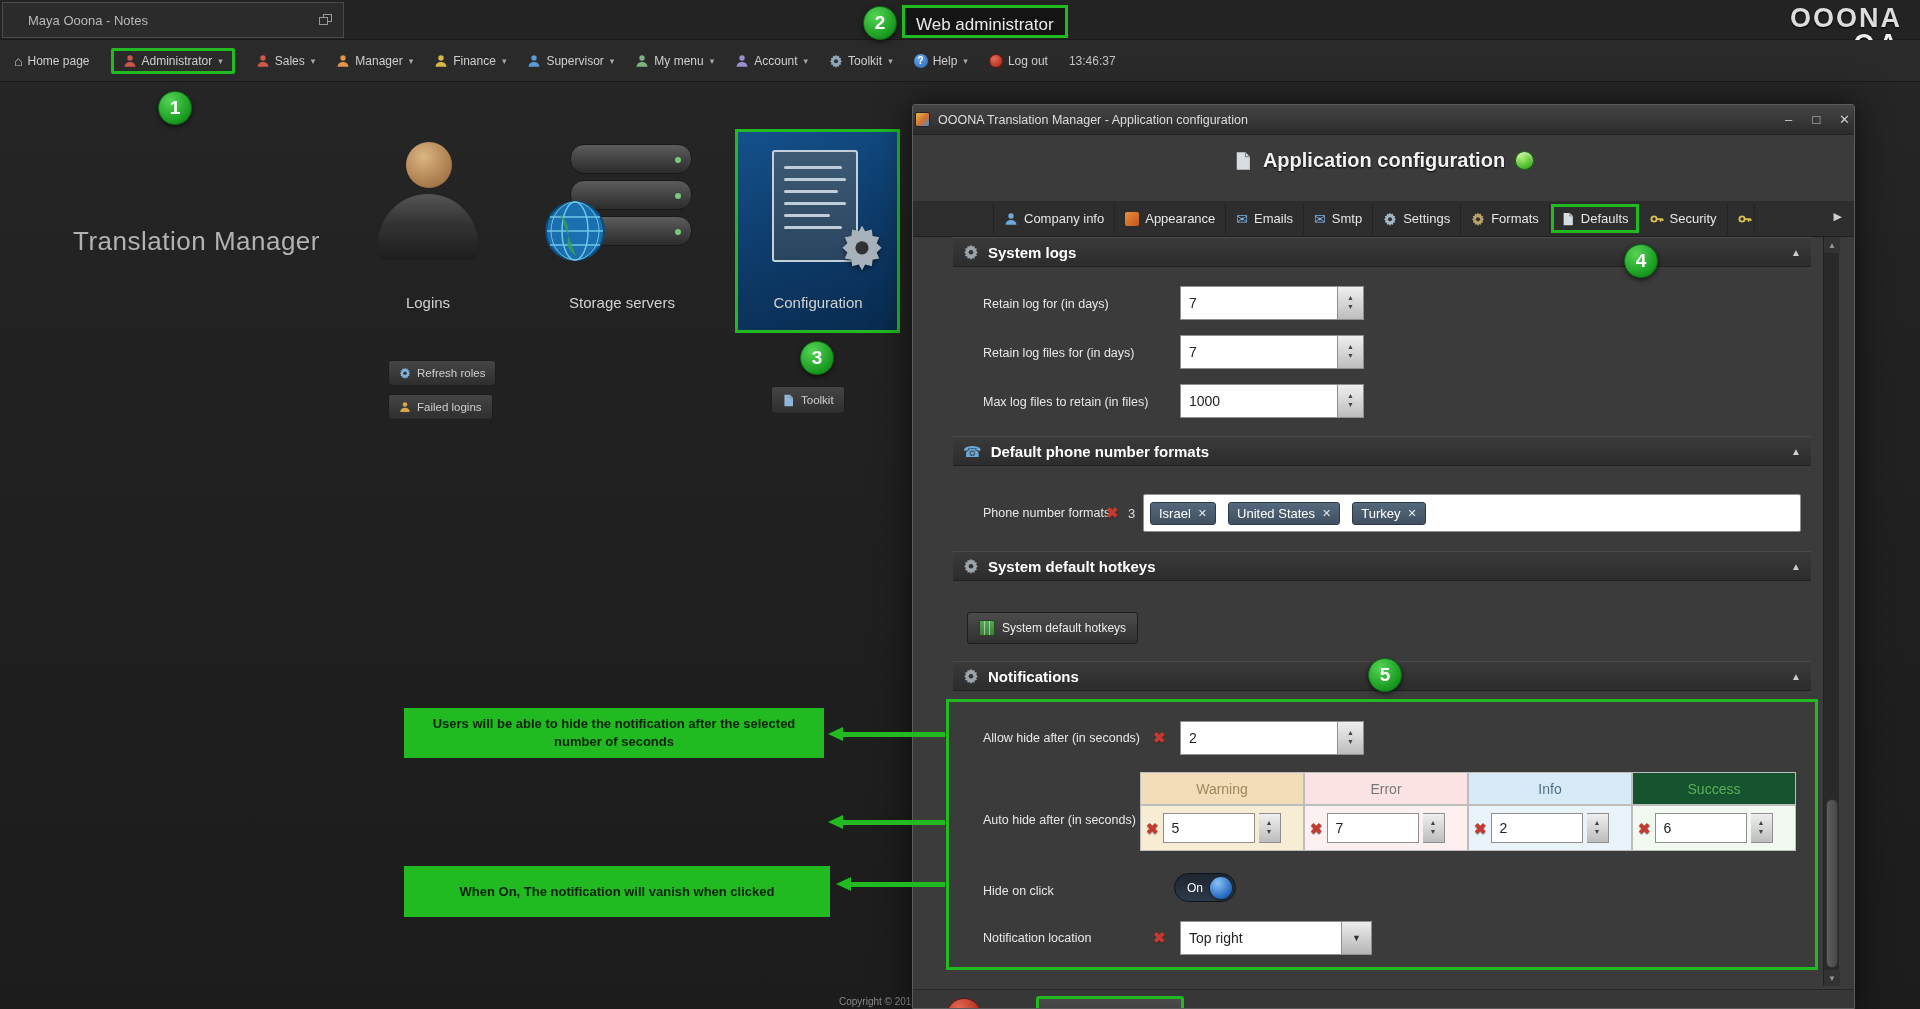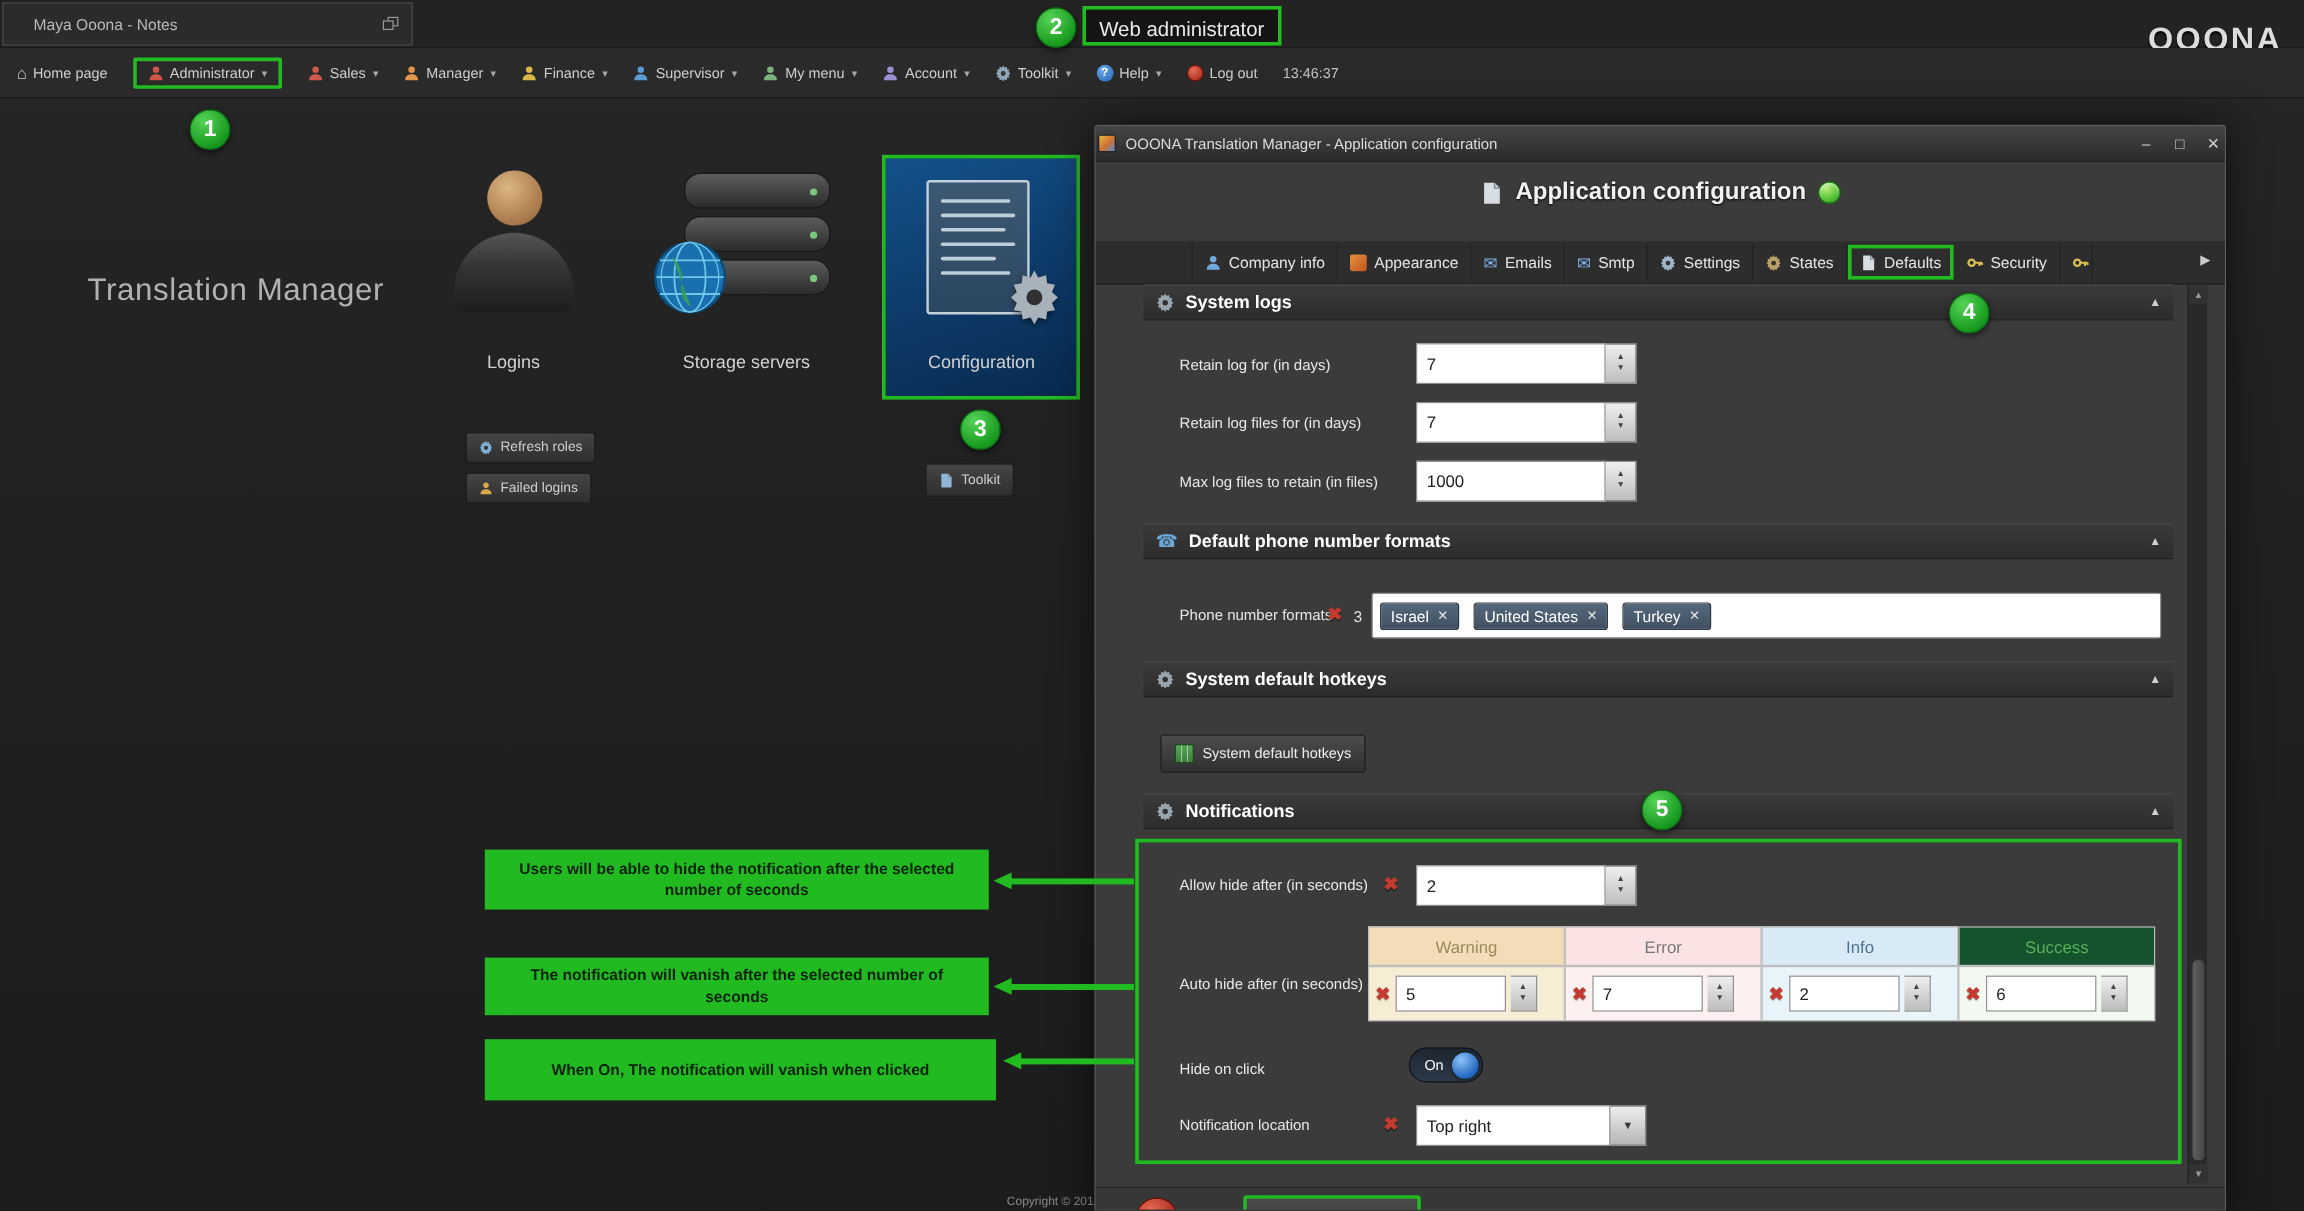--- a/index.html
+++ b/index.html
@@ -26,21 +26,21 @@
   .help-ic { width:14px; height:14px; border-radius:50%; background:radial-gradient(circle at 35% 30%, #6aa8e8, #2566b8);
              color:#fff; font-size:10px; font-weight:bold; display:flex; align-items:center; justify-content:center; }
   .logout-ic { width:14px; height:14px; border-radius:50%; background:radial-gradient(circle at 35% 30%, #e46a56, #a32315); border:1px solid #6e150b; }
   .clock { color:#c2c2c2; font-size:12px; }
   .hl-box { border:3px solid var(--g); padding:3px 9px; border-radius:2px; }
 
   :root { --g:#21bb21; }
 
   
   .brand { position:absolute; right:18px; top:6px; text-align:right; line-height:0.95; }
-  .brand .l1 { font-size:27px; font-weight:800; letter-spacing:2px; color:#dcdcdc; text-shadow:0 1px 2px #000;margin-top:15px; }
+  .brand .l1 { font-size:27px; font-weight:800; letter-spacing:2px; color:#dcdcdc; text-shadow:0 1px 2px #000; }
   .brand .l2 { font-size:27px; font-weight:800; letter-spacing:4px; color:#efefef; text-shadow:0 1px 2px #000; }
 
   
   .tm-title { position:absolute; left:73px; top:226px; font-size:26px; color:#b2b2b2; letter-spacing:0.5px; }
   .tile-label { position:absolute; width:180px; text-align:center; color:#d2d2d2; font-size:15px; }
   .tile { cursor:pointer; }
 
   .person-big { position:absolute; left:368px; top:136px; width:120px; height:134px; }
   .person-big .head { position:absolute; left:38px; top:6px; width:46px; height:46px; border-radius:50%;
       background:radial-gradient(circle at 38% 32%, #dcb584, #a8794a 70%, #7d5630); }
@@ -392,21 +392,21 @@
       <div class="tab">
         <svg class="tic" style="fill:#9fb6c8">
             <use href="#i-gear"></use>
           </svg>
         <span>Settings</span>
       </div>
       <div class="tab">
         <svg class="tic" style="fill:#b8a068">
             <use href="#i-gear"></use>
           </svg>
-        <span>States</span>
+        <span>Formats</span>
       </div>
       <div class="tab tab-hl">
         <svg class="tic" style="fill:#d8dde2">
             <use href="#i-doc"></use>
           </svg>
         <span>Defaults</span>
       </div>
       <div class="tab">
         <svg class="tic" style="color:#d9c050">
             <use href="#i-key"></use>
@@ -578,21 +578,20 @@
   <div class="step" style="left:158px; top:91px;">1</div>
   <div class="step" style="left:863px; top:6px;">2</div>
   <div class="step" style="left:800px; top:341px;">3</div>
   <div class="step" style="left:1624px; top:244px;">4</div>
   <div class="step" style="left:1368px; top:658px;">5</div>
 
   <div class="callout" style="left:404px; top:708px; width:420px; height:50px;">Users will be able to hide the notification after the selected number of seconds</div>
   <span class="ahead" style="left:828px; top:727px;"></span>
   <span class="aline" style="left:842px; top:732px; width:103px;"></span>
 
-  <div class="callout" style="left:404px; top:798px; width:420px; height:48px;">The notification will vanish after the selected number of seconds</div>
   <span class="ahead" style="left:828px; top:815px;"></span>
   <span class="aline" style="left:842px; top:820px; width:103px;"></span>
 
   <div class="callout" style="left:404px; top:866px; width:426px; height:51px;">When On, The notification will vanish when clicked</div>
   <span class="ahead" style="left:836px; top:877px;"></span>
   <span class="aline" style="left:850px; top:882px; width:95px;"></span>
 
 </div>
 
 </body></html>

